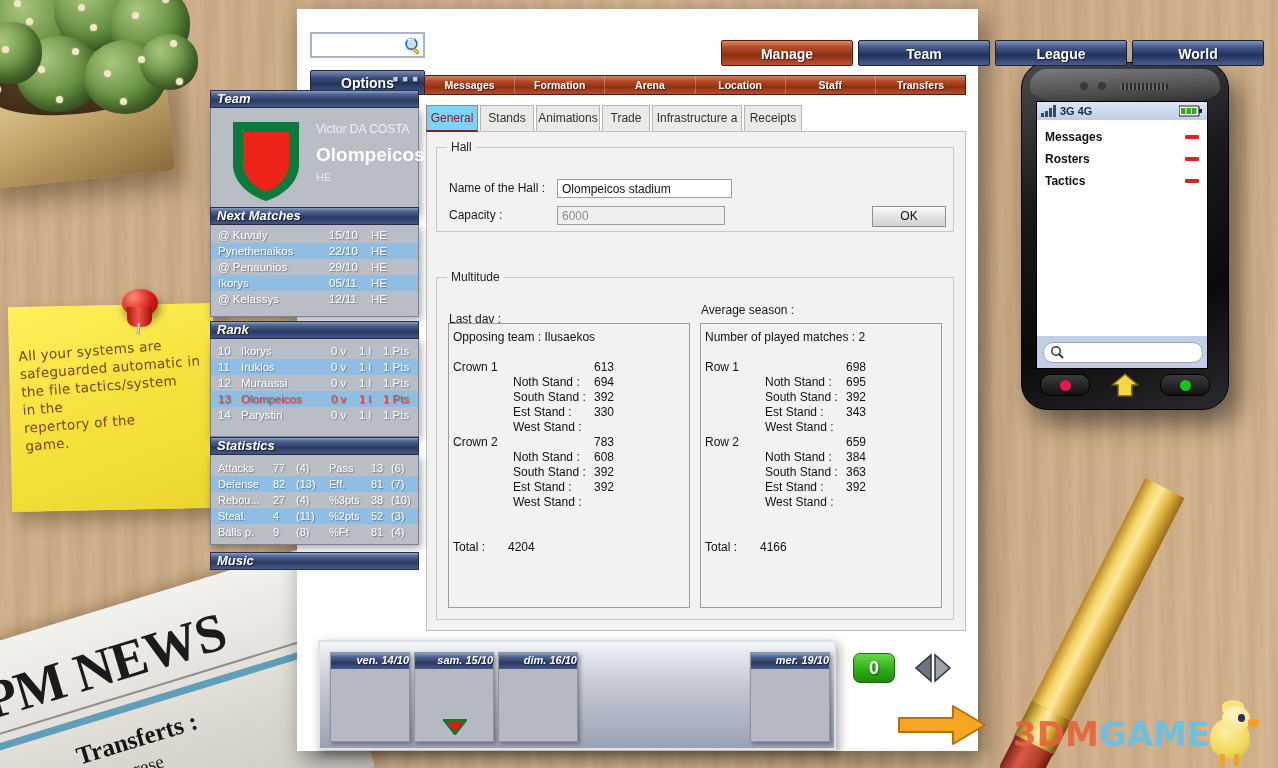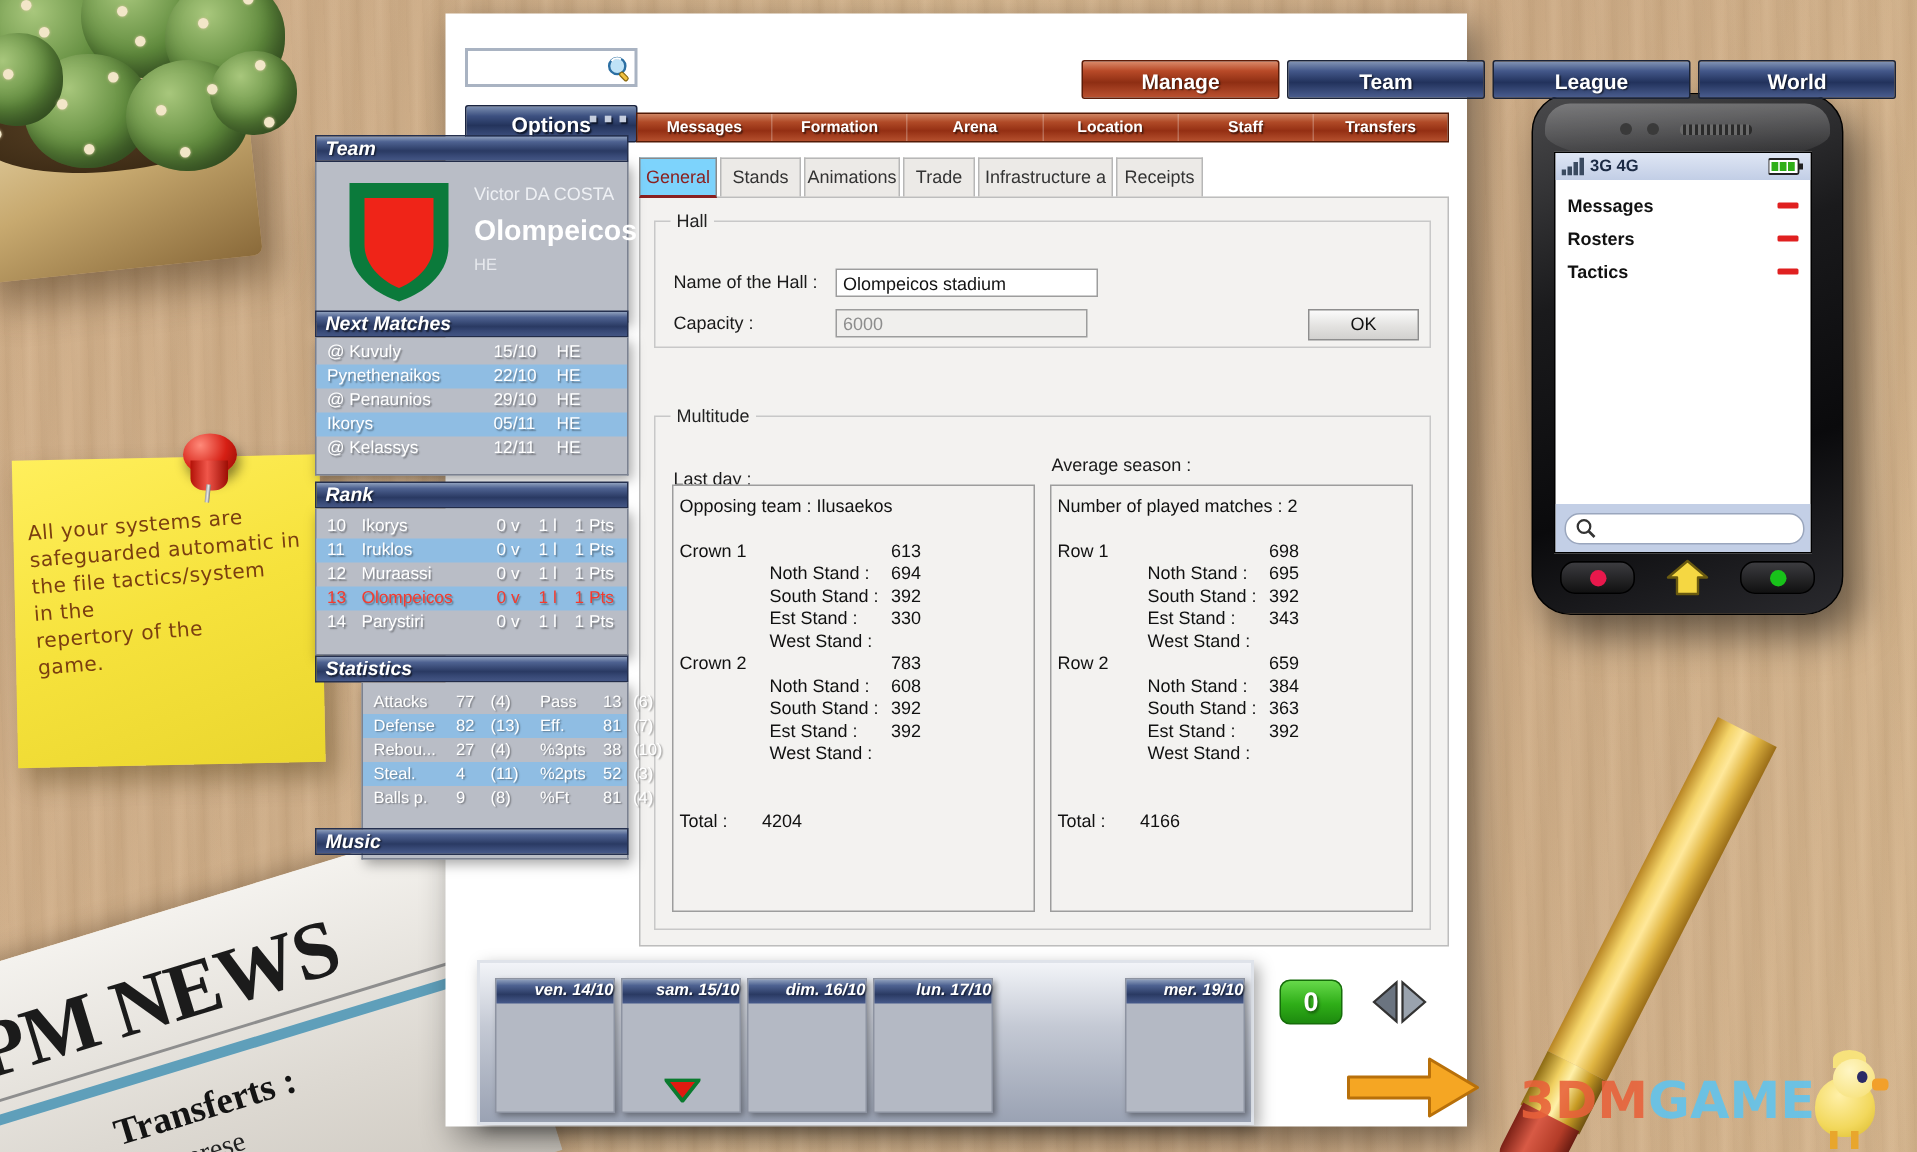--- a/index.html
+++ b/index.html
@@ -384,23 +384,20 @@
       </div>
     <div class="day" style="left:94px">
         <div class="dh">sam. 15/10</div>
       <svg style="position:absolute;left:28px;top:66px" width="24" height="16" viewBox="0 0 24 16">
           <path d="M1 1 H23 L12 15 Z" fill="#e01a10" stroke="#0a7a2e" stroke-width="2.5"></path>
         </svg>
     </div>
     <div class="day" style="left:178px">
         <div class="dh">dim. 16/10</div>
       </div>
-    <div class="day" style="left:262px">
-        <div class="dh">lun. 17/10</div>
-      </div>
     <div class="day" style="left:430px">
         <div class="dh">mer. 19/10</div>
       </div>
   </div>
 
   <div id="gbtn"><span>0</span></div>
 
   <svg id="navarrows" viewBox="0 0 42 32">
     <path d="M19 3 L19 29 L4 16 Z" fill="#6b7480" stroke="#333" stroke-width="1.5"></path>
     <path d="M23 3 L23 29 L38 16 Z" fill="#9aa3ae" stroke="#333" stroke-width="1.5"></path>
@@ -441,21 +438,21 @@
     <div class="r-row"><span>10</span><span class="r-name">Ikorys</span><span class="r-v">0 v</span><span class="r-l">1 l</span><span class="r-p">1 Pts</span></div>
     <div class="r-row row-alt"><span>11</span><span class="r-name">Iruklos</span><span class="r-v">0 v</span><span class="r-l">1 l</span><span class="r-p">1 Pts</span></div>
     <div class="r-row"><span>12</span><span class="r-name">Muraassi</span><span class="r-v">0 v</span><span class="r-l">1 l</span><span class="r-p">1 Pts</span></div>
     <div class="r-row row-alt me"><span>13</span><span class="r-name">Olompeicos</span><span class="r-v">0 v</span><span class="r-l">1 l</span><span class="r-p">1 Pts</span></div>
     <div class="r-row"><span>14</span><span class="r-name">Parystiri</span><span class="r-v">0 v</span><span class="r-l">1 l</span><span class="r-p">1 Pts</span></div>
   </div>
 </div>
 
 <div class="panel" style="left:210px;top:437px;">
   <div class="ph">Statistics</div>
-  <div class="pb" style="height:118px;padding-top:5px;margin-left:31px;">
+  <div class="pb" style="height:90px;padding-top:5px;">
     <div class="s-row"><span>Attacks</span><span class="s-c2">77</span><span class="s-c3">(4)</span><span class="s-c4">Pass</span><span class="s-c5">13</span><span class="s-c6">(6)</span></div>
     <div class="s-row row-alt"><span>Defense</span><span class="s-c2">82</span><span class="s-c3">(13)</span><span class="s-c4">Eff.</span><span class="s-c5">81</span><span class="s-c6">(7)</span></div>
     <div class="s-row"><span>Rebou...</span><span class="s-c2">27</span><span class="s-c3">(4)</span><span class="s-c4">%3pts</span><span class="s-c5">38</span><span class="s-c6">(10)</span></div>
     <div class="s-row row-alt"><span>Steal.</span><span class="s-c2">4</span><span class="s-c3">(11)</span><span class="s-c4">%2pts</span><span class="s-c5">52</span><span class="s-c6">(3)</span></div>
     <div class="s-row"><span>Balls p.</span><span class="s-c2">9</span><span class="s-c3">(8)</span><span class="s-c4">%Ft</span><span class="s-c5">81</span><span class="s-c6">(4)</span></div>
   </div>
 </div>
 
 <div class="panel" style="left:210px;top:552px;">
   <div class="ph">Music</div>

